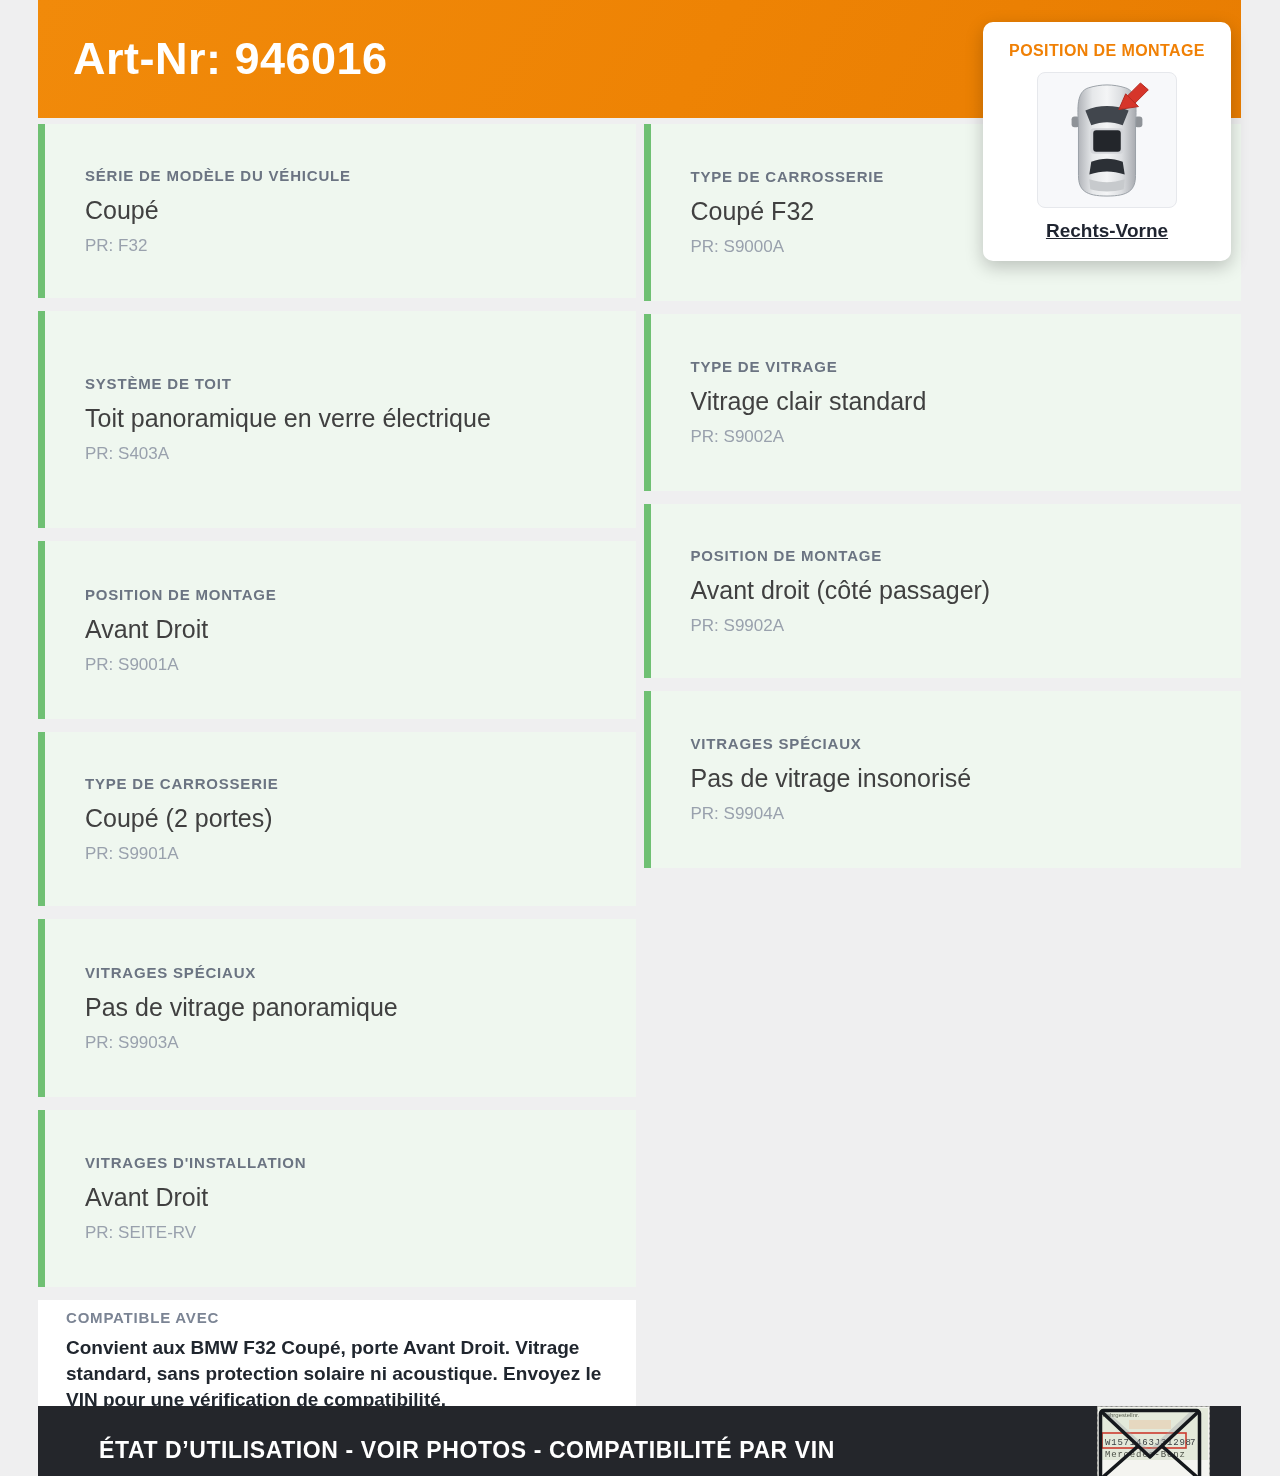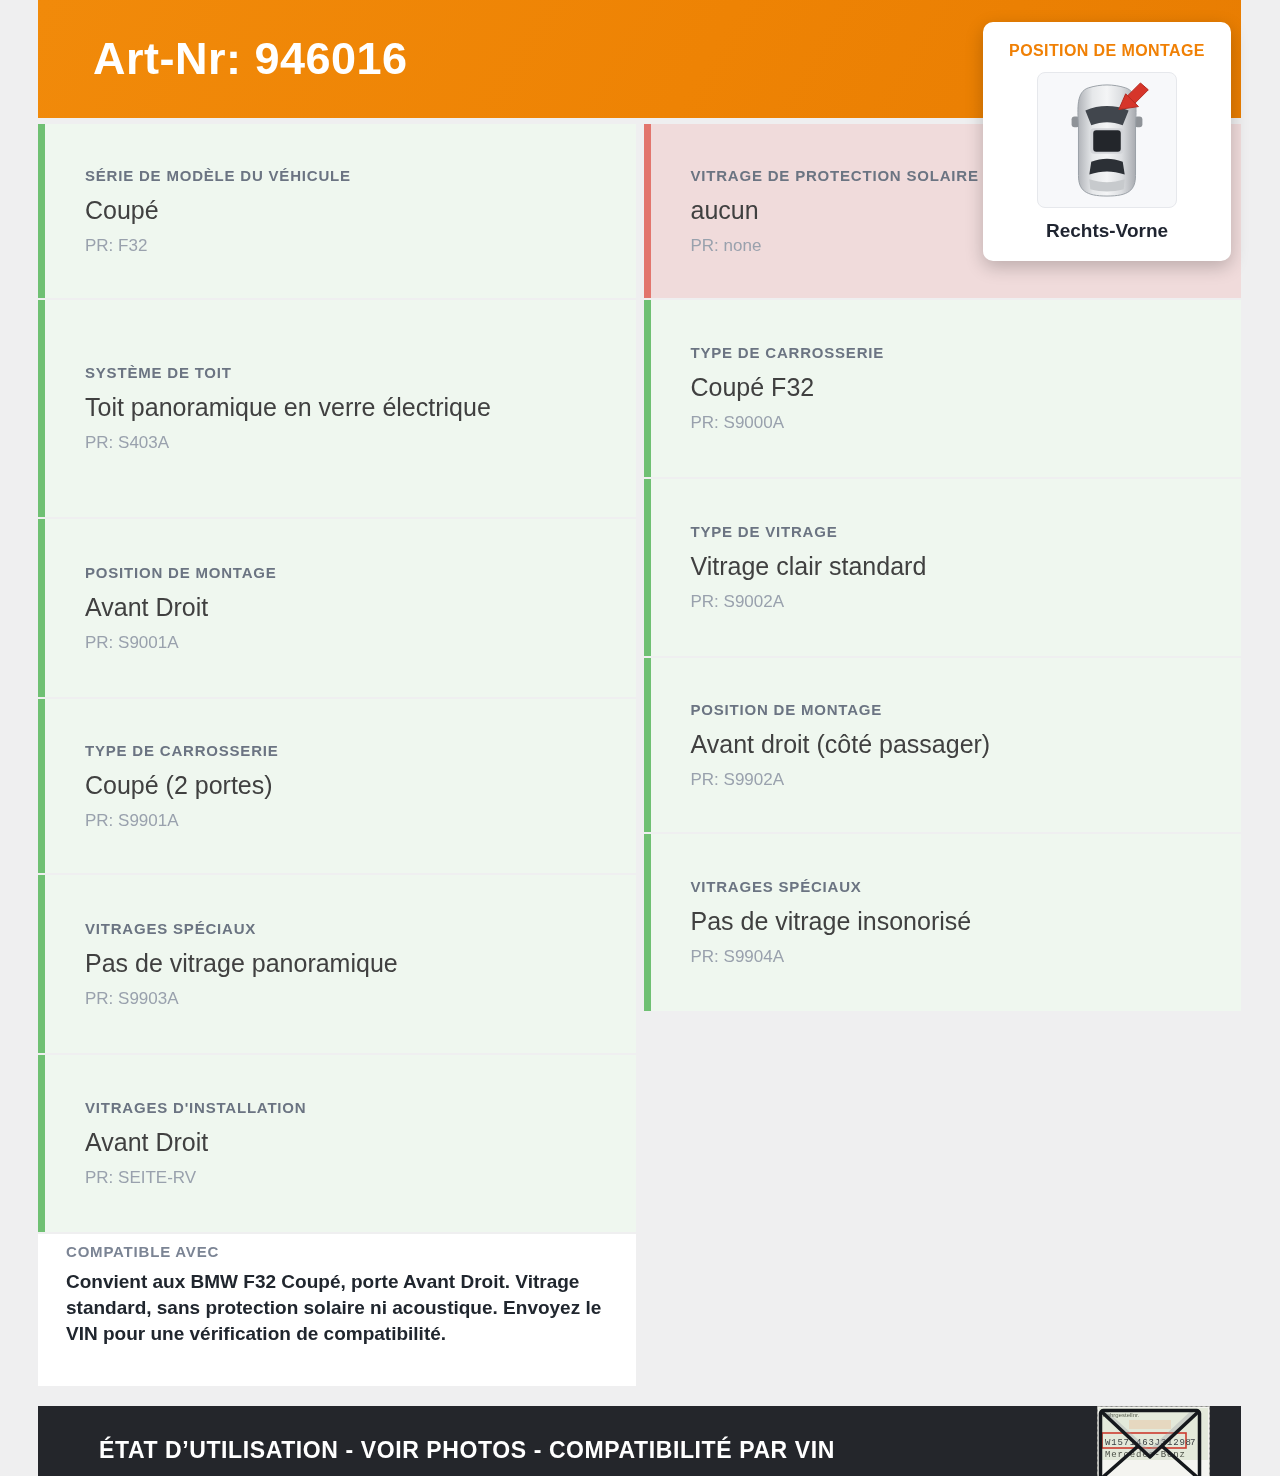--- a/index.html
+++ b/index.html
@@ -3,26 +3,26 @@
 <meta charset="utf-8">
 <style>
   * { box-sizing: border-box; margin: 0; padding: 0; }
   html, body { background: #efeff0; }
   body { font-family: "Liberation Sans", sans-serif; }
   .page { position: relative; width: 1280px; height: 1476px; overflow: hidden; background: #efeff0; }
   .content { position: absolute; left: 38px; top: 0; width: 1203px; }
 
   
   .banner { height: 118px; background: linear-gradient(120deg, #f18a0a 0%, #ee8304 55%, #e87d02 100%);
-            display: flex; align-items: center; padding-left: 55px; }
+            display: flex; align-items: center; padding-left: 35px; }
   .banner h1 { color: #ffffff; font-size: 45px; font-weight: bold; letter-spacing: .5px; }
 
   
   .grid { margin-top: 6px; display: grid; grid-template-columns: 1fr 1fr; column-gap: 8px; height: 1262px; }
-  .col { display: flex; flex-direction: column; gap: 2px; height: 100%; }
+  .col { display: flex; flex-direction: column; gap: 13px; height: 100%; }
 
   .attr-card { background: #eff7ef; border-left: 7px solid #6fc073; padding: 0 40px;
                display: flex; flex-direction: column; justify-content: center; }
   .attr-card.warn { background: #f0dbdb; border-left-color: #e2756d; }
   .attr-label { font-size: 15px; font-weight: bold; color: #6b7482; letter-spacing: .8px; margin-bottom: 10px; }
   .attr-value { font-size: 25px; font-weight: normal; color: #404040; line-height: 1.32; margin-bottom: 9px; }
   .attr-pr { font-size: 17px; color: #99a1ad; }
 
   .text-card { background: #ffffff; }
   .text-card.compat { padding: 9px 28px; }
@@ -31,21 +31,21 @@
   .text-body { font-size: 19px; font-weight: bold; color: #20262e; line-height: 1.38; }
 
   
   .overlay-card { position: absolute; top: 22px; right: 49px; width: 248px; height: 239px; background: #ffffff;
                   border-radius: 10px; box-shadow: 0 6px 18px rgba(0,0,0,.22); text-align: center;
                   padding-top: 20px; z-index: 5; }
   .overlay-title { color: #f08005; font-weight: bold; font-size: 16px; letter-spacing: .4px; }
   .overlay-imgbox { width: 140px; height: 136px; margin: 12px auto 0; background: #f7f8fa;
                     border: 1px solid #e6e8ec; border-radius: 8px;
                     display: flex; align-items: center; justify-content: center; }
-  .overlay-caption { margin-top: 12px; font-size: 19px; font-weight: bold; color: #1f2430; }
+  .overlay-caption { margin-top: 12px; font-size: 19px; font-weight: bold; color: #1f2430; text-decoration: underline; }
 
   
   .footer-bar { position: relative; margin-top: 20px; height: 88px; background: #24262b;
                 display: flex; align-items: center; padding-left: 61px; }
   .footer-text { color: #ffffff; font-size: 23px; font-weight: bold; letter-spacing: .6px; }
   .doc-img { position: absolute; right: 31px; top: 0; width: 113px; height: 78px; }
 </style>
 </head>
 <body>
 
@@ -89,25 +89,20 @@
           <div class="attr-value">Avant Droit</div>
           <div class="attr-pr">PR: SEITE-RV</div>
         </div>
         <div class="text-card compat" style="flex:1 1 auto">
           <div class="text-label">COMPATIBLE AVEC</div>
           <div class="text-body">Convient aux BMW F32 Coupé, porte Avant Droit. Vitrage standard, sans protection solaire ni acoustique. Envoyez le VIN pour une vérification de compatibilité.</div>
         </div>
       </div>
 
       <div class="col">
-        <div class="attr-card warn" style="flex:0 0 174px">
-          <div class="attr-label">VITRAGE DE PROTECTION SOLAIRE</div>
-          <div class="attr-value">aucun</div>
-          <div class="attr-pr">PR: none</div>
-        </div>
         <div class="attr-card" style="flex:0 0 177px">
           <div class="attr-label">TYPE DE CARROSSERIE</div>
           <div class="attr-value">Coupé F32</div>
           <div class="attr-pr">PR: S9000A</div>
         </div>
         <div class="attr-card" style="flex:0 0 177px">
           <div class="attr-label">TYPE DE VITRAGE</div>
           <div class="attr-value">Vitrage clair standard</div>
           <div class="attr-pr">PR: S9002A</div>
         </div>

